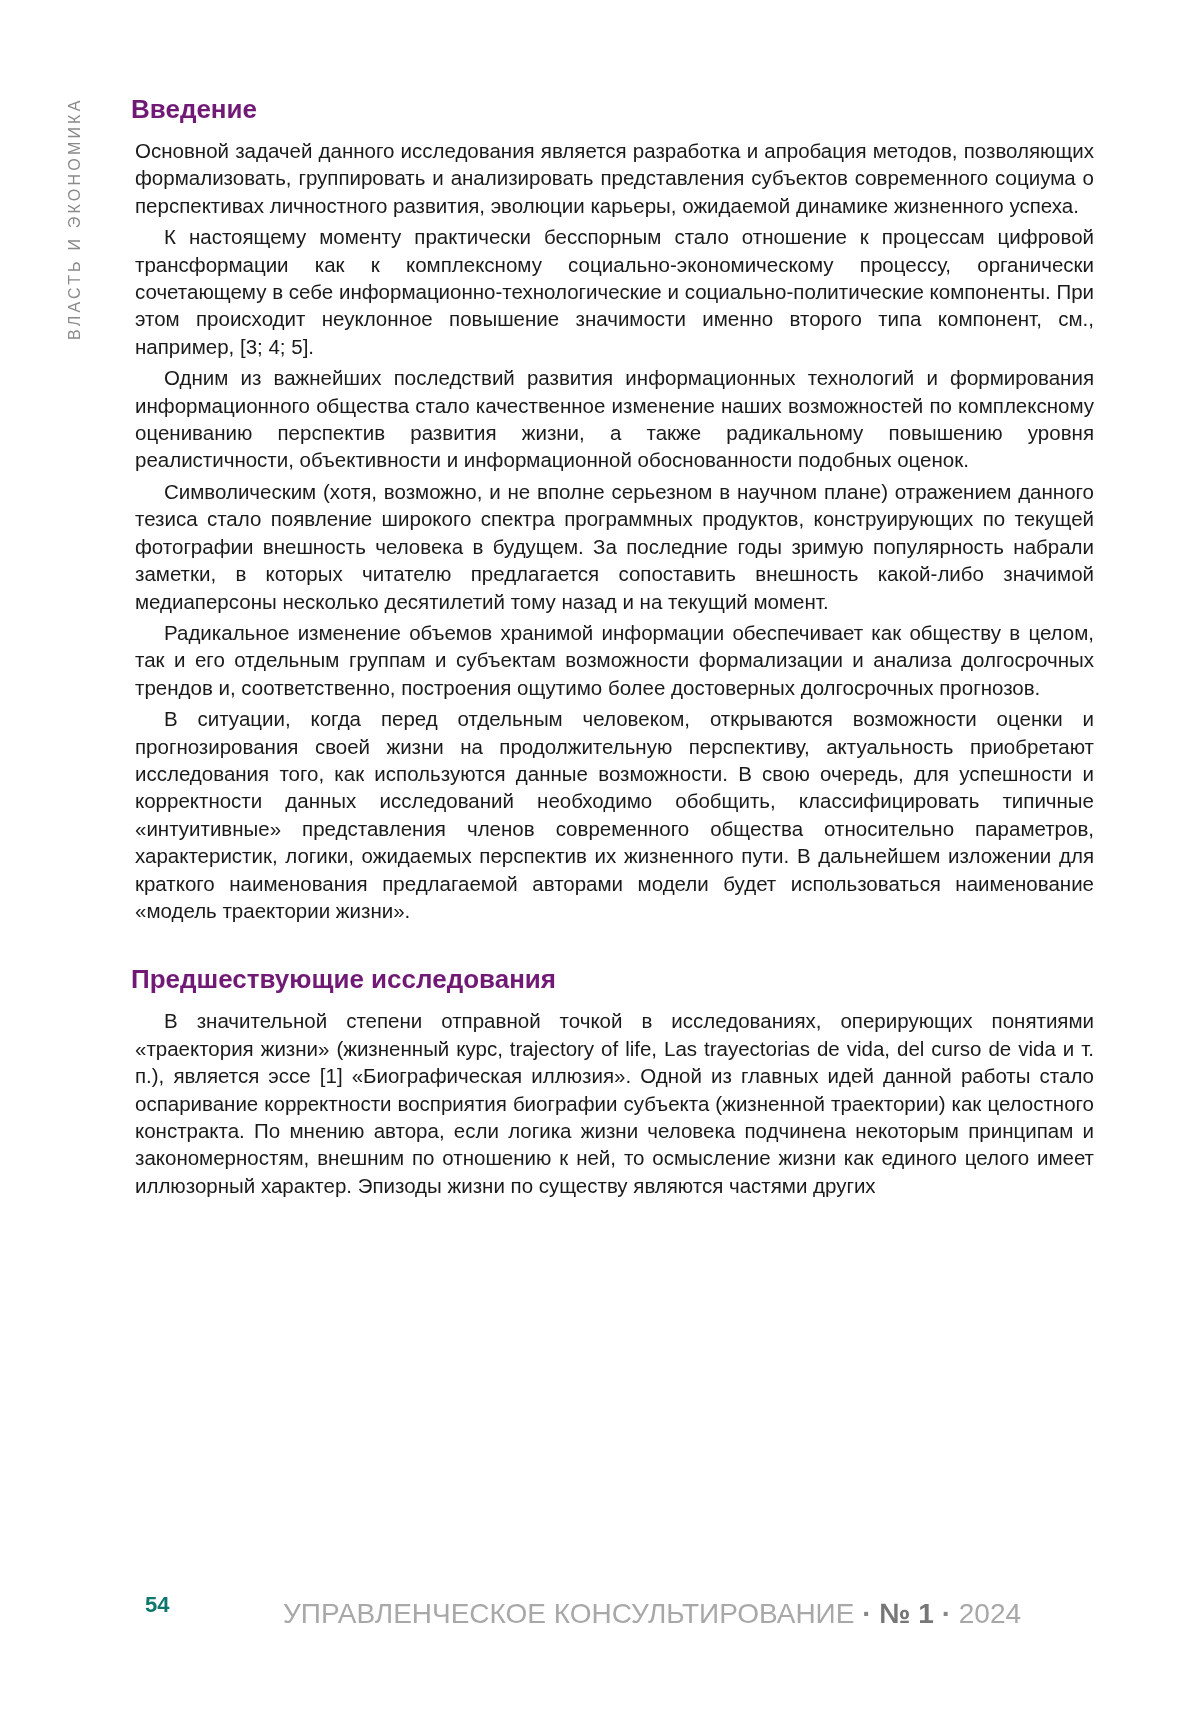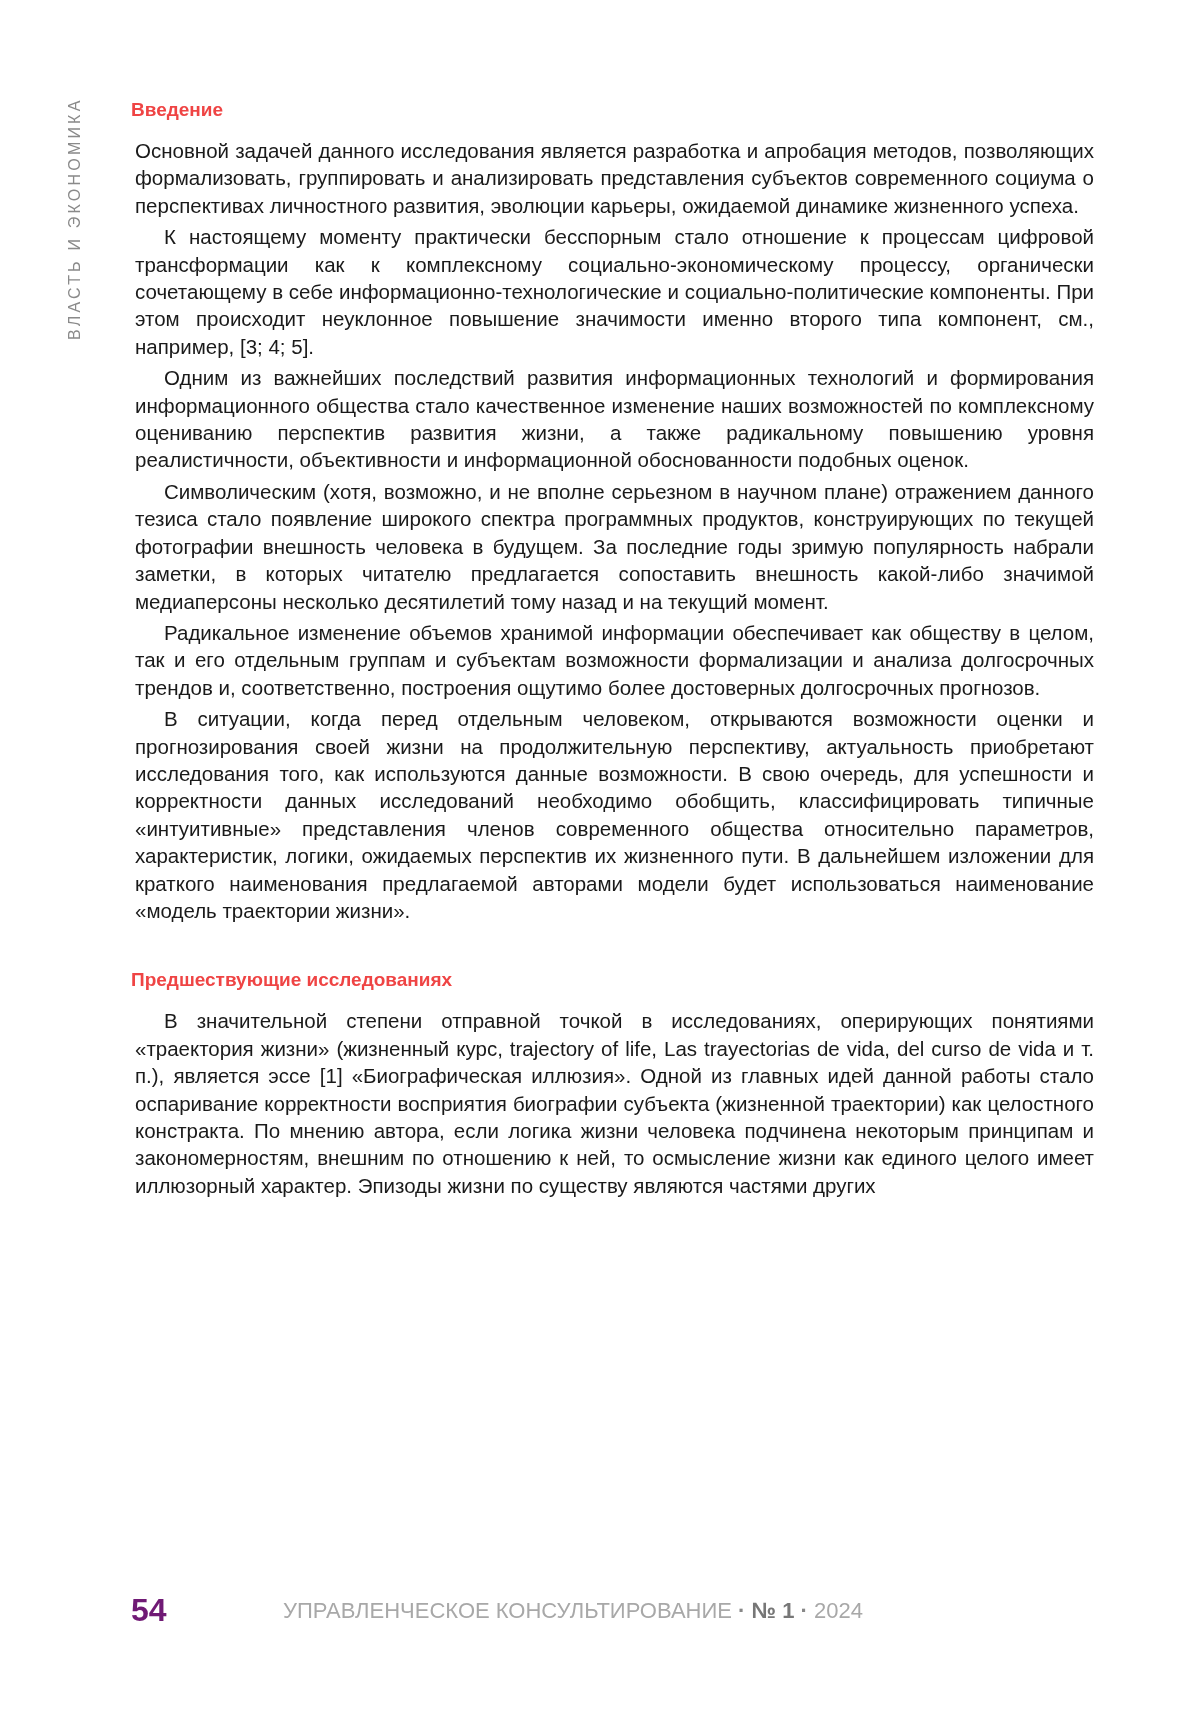--- a/index.html
+++ b/index.html
@@ -10,32 +10,32 @@
     transform: rotate(-90deg); transform-origin: left top;
     font-family: "Liberation Sans", sans-serif; font-size: 16px; letter-spacing: 3.2px;
     color: #8a8a8a; white-space: nowrap;
   }
   .content {
     position: absolute; left: 131px; top: 96px; width: 967px;
     font-family: "Liberation Sans", sans-serif; font-size: 20.5px; line-height: 27.4px;
     color: #1a1a1a; text-align: justify;
   }
   h2 {
-    font-family: "Liberation Sans", sans-serif; font-weight: bold; font-size: 19px;
-    margin: 0 0 14px 0; line-height: 27px; color: #ef4444;
+    font-family: "Liberation Sans", sans-serif; font-weight: bold; font-size: 26px;
+    margin: 0 0 14px 0; line-height: 27px; color: #701a75;
   }
   p { margin: 4px; text-indent: 29px; hyphens: manual; }
   p.first { text-indent: 0; }
   .section-gap { height: 38px; }
   .footer {
     position: absolute; left: 131px; top: 1592px; width: 967px; height: 40px;
     font-family: "Liberation Sans", sans-serif;
   }
-  .page-num { position: absolute; left: 0; top: 0; font-size: 32px; font-weight: bold; color: #701a75; }
-  .journal { position: absolute; left: 152px; top: 6px; font-size: 22px; color: #a8a8a8; white-space: nowrap; }
+  .page-num { position: absolute; left: 14px; top: 0; font-size: 22px; font-weight: bold; color: #0f766e; }
+  .journal { position: absolute; left: 152px; top: 6px; font-size: 28px; color: #a8a8a8; white-space: nowrap; }
   .journal .dot { color: #888; font-weight: bold; }
   .journal .num { color: #777; font-weight: bold; }
 </style>
 </head>
 <body>
 
 <div class="page">
 
   <div class="side-label">ВЛАСТЬ И ЭКОНОМИКА</div>
 
@@ -43,21 +43,21 @@
     <h2>Введение</h2>
     <p class="first">Основной задачей данного исследования является разработка и апробация методов, позволяющих формализовать, группировать и анализировать представления субъектов современного социума о перспективах личностного развития, эволюции карьеры, ожидаемой динамике жизненного успеха.</p>
     <p>К настоящему моменту практически бесспорным стало отношение к процессам цифровой трансформации как к комплексному социально-экономическому процессу, органически сочетающему в себе информационно-технологические и социально-политические компоненты. При этом происходит неуклонное повышение значимости именно второго типа компонент, см., например, [3; 4; 5].</p>
     <p>Одним из важнейших последствий развития информационных технологий и формирования информационного общества стало качественное изменение наших возможностей по комплексному оцениванию перспектив развития жизни, а также радикальному повышению уровня реалистичности, объективности и информационной обоснованности подобных оценок.</p>
     <p>Символическим (хотя, возможно, и не вполне серьезном в научном плане) отражением данного тезиса стало появление широкого спектра программных продуктов, конструирующих по текущей фотографии внешность человека в будущем. За последние годы зримую популярность набрали заметки, в которых читателю предлагается сопоставить внешность какой-либо значимой медиаперсоны несколько десятилетий тому назад и на текущий момент.</p>
     <p>Радикальное изменение объемов хранимой информации обеспечивает как обществу в целом, так и его отдельным группам и субъектам возможности формализации и анализа долгосрочных трендов и, соответственно, построения ощутимо более достоверных долгосрочных прогнозов.</p>
     <p>В ситуации, когда перед отдельным человеком, открываются возможности оценки и прогнозирования своей жизни на продолжительную перспективу, актуальность приобретают исследования того, как используются данные возможности. В свою очередь, для успешности и корректности данных исследований необходимо обобщить, классифицировать типичные «интуитивные» представления членов современного общества относительно параметров, характеристик, логики, ожидаемых перспектив их жизненного пути. В дальнейшем изложении для краткого наименования предлагаемой авторами модели будет использоваться наименование «модель траектории жизни».</p>
 
     <div class="section-gap"></div>
 
-    <h2>Предшествующие исследованиях</h2>
+    <h2>Предшествующие исследования</h2>
     <p>В значительной степени отправной точкой в исследованиях, оперирующих понятиями «траектория жизни» (жизненный курс, trajectory of life, Las trayectorias de vida, del curso de vida и т. п.), является эссе [1] «Биографическая иллюзия». Одной из главных идей данной работы стало оспаривание корректности восприятия биографии субъекта (жизненной траектории) как целостного констракта. По мнению автора, если логика жизни человека подчинена некоторым принципам и закономерностям, внешним по отношению к ней, то осмысление жизни как единого целого имеет иллюзорный характер. Эпизоды жизни по существу являются частями других</p>
   </div>
 
   <div class="footer">
     <span class="page-num">54</span>
     <span class="journal">
       <span>УПРАВЛЕНЧЕСКОЕ КОНСУЛЬТИРОВАНИЕ</span>
       <span class="dot">·</span>
       <span class="num">№ 1</span>
       <span class="dot">·</span>

